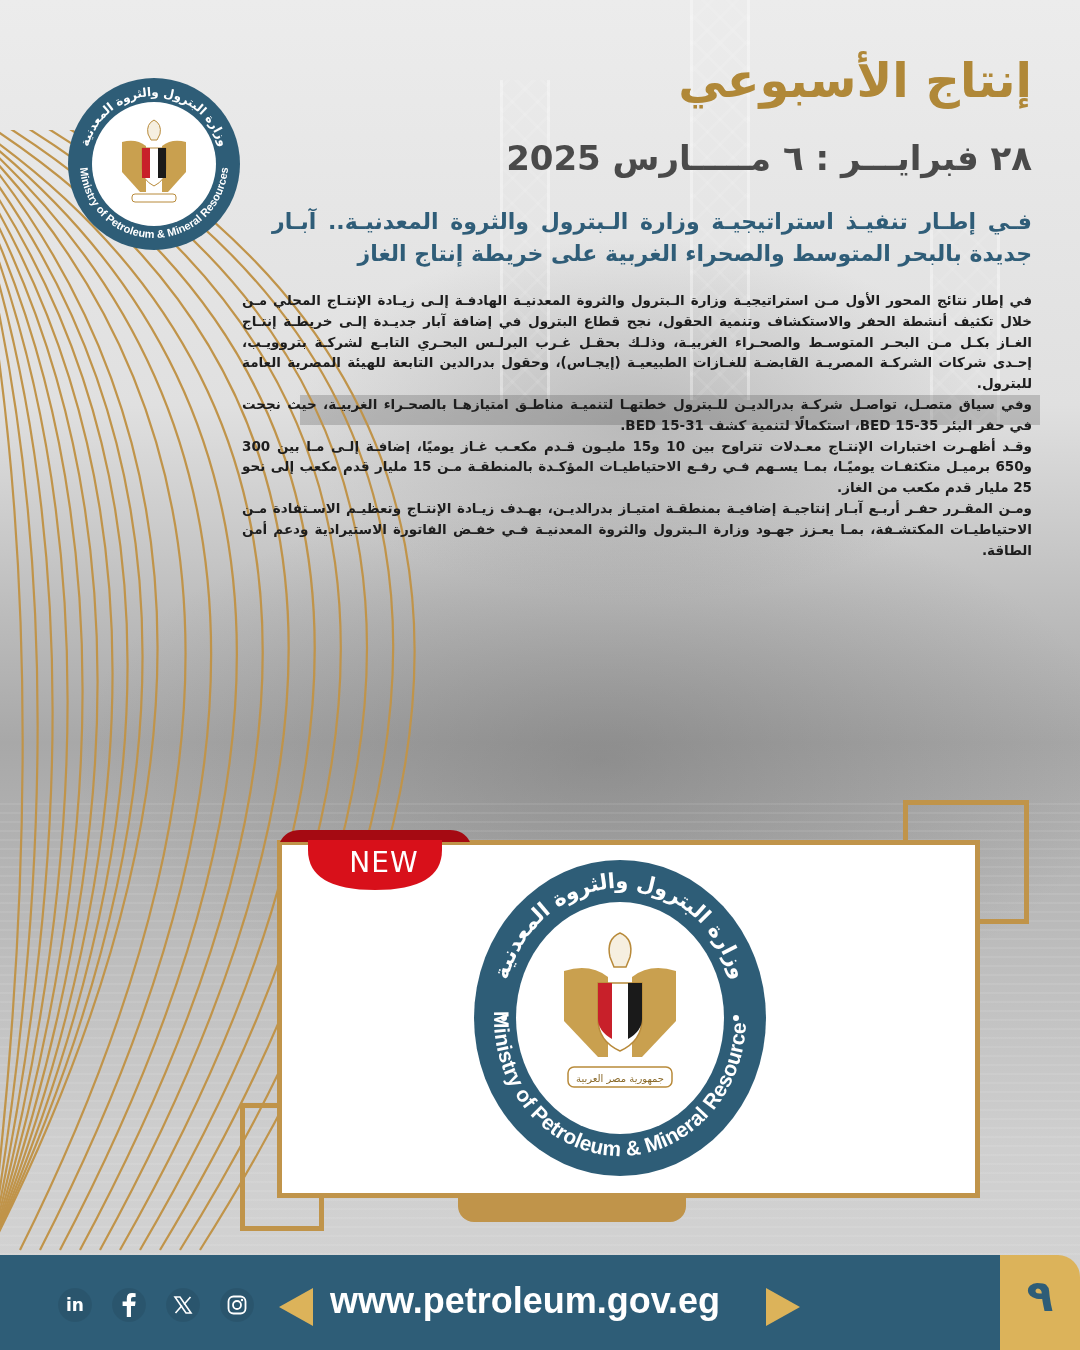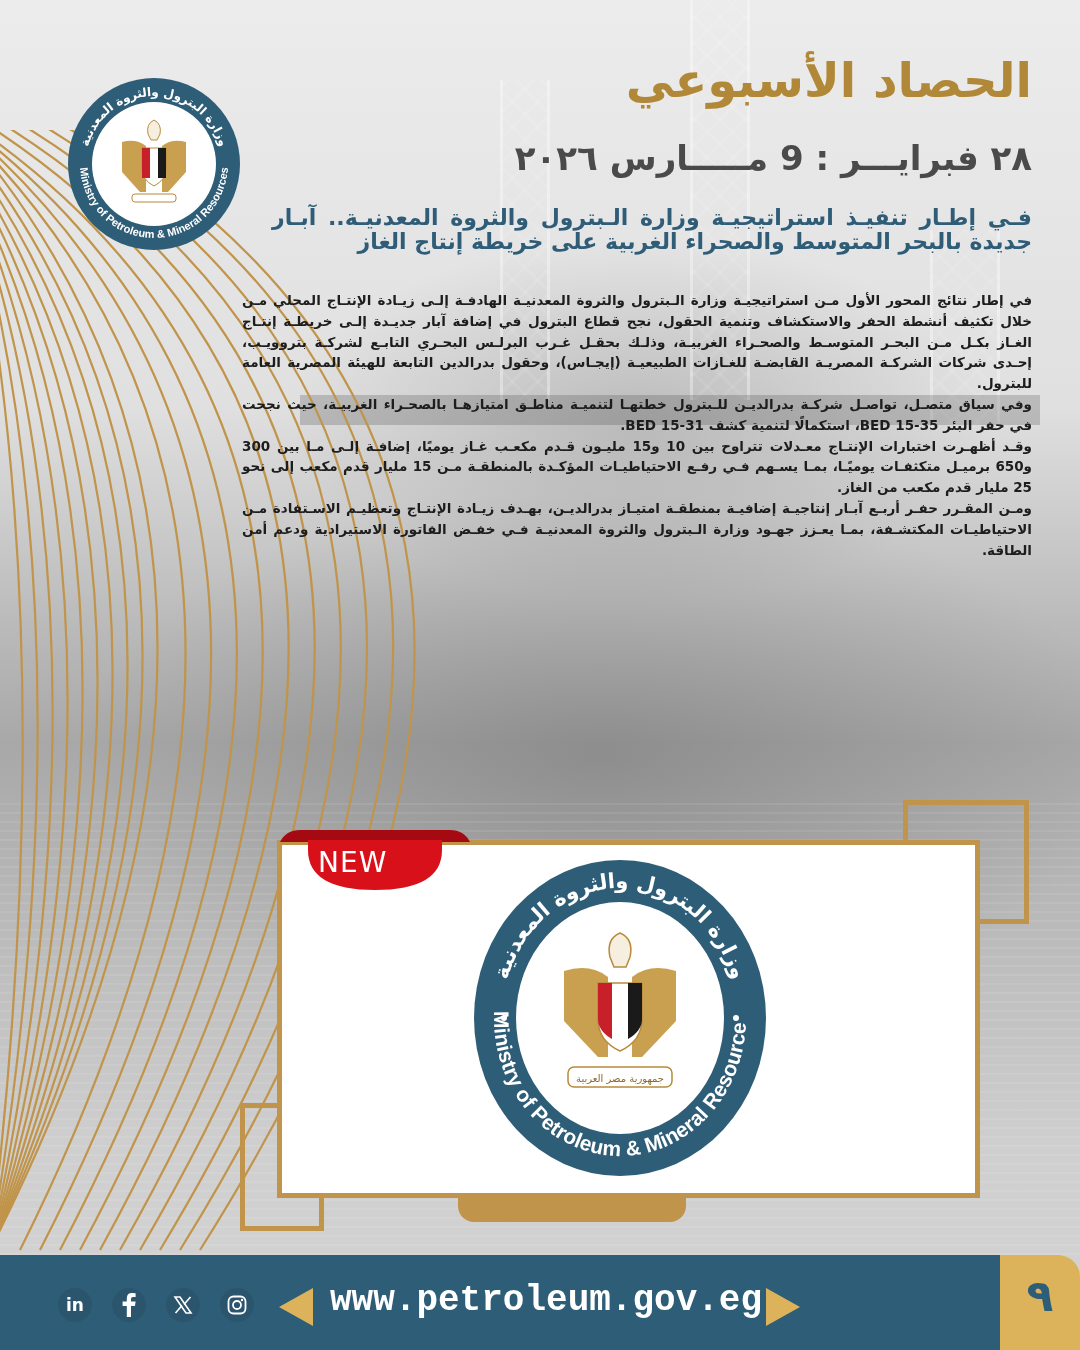--- a/index.html
+++ b/index.html
@@ -43,21 +43,21 @@
       font-size: 48px; color: #b08838; direction: rtl;
     }
     .date {
       position: absolute; right: 48px; top: 138px;
       font-family: "DejaVu Sans", sans-serif; font-weight: bold;
       font-size: 34px; color: #4a4a4a; direction: rtl;
     }
     .headline {
       position: absolute; right: 48px; top: 206px; width: 760px;
       font-family: "DejaVu Sans", sans-serif; font-weight: bold;
-      font-size: 22px; line-height: 24px; color: #2f5d78; direction: rtl; text-align: justify;
+      font-size: 22px; line-height: 32px; color: #2f5d78; direction: rtl; text-align: justify;
       text-align-last: right;
     }
     .body-text {
       position: absolute; right: 48px; top: 290px; width: 790px;
       font-family: "DejaVu Sans", sans-serif; font-weight: bold;
       font-size: 13.5px; line-height: 20.8px; color: #1d1d1d; direction: rtl;
       text-align: justify;
       margin-left: 35px;
     }
     .body-text p { margin: 0; }
@@ -77,21 +77,21 @@
     }
     .gold-tab.wide { left: 458px; width: 228px; }
     .frame {
       position: absolute; left: 277px; top: 840px; width: 703px; height: 358px;
       background: #ffffff; border: 5px solid #c0944a;
     }
     .new-ribbon {
       position: absolute; left: 280px; top: 830px; width: 207px; height: 60px;
     }
     .new-label {
-      position: absolute; left: 318px; top: 846px; width: 132px; text-align: left;
+      position: absolute; left: 318px; top: 846px; width: 132px; text-align: center;
       font-family: "DejaVu Sans", sans-serif; font-size: 28px; color: #ffffff; letter-spacing: 1px;
     }
     .logo-big {
       position: absolute; left: 472px; top: 858px; width: 296px; height: 320px;
     }
 
     
     .footer {
       position: absolute; left: 0; top: 1255px; width: 1000px; height: 95px;
       background: #2e5d77;
@@ -118,22 +118,22 @@
       position: absolute; left: 279px; top: 1288px; width: 0; height: 0;
       border-top: 19px solid transparent; border-bottom: 19px solid transparent;
       border-right: 34px solid #dcb35a;
     }
     .arrow-right {
       position: absolute; left: 766px; top: 1288px; width: 0; height: 0;
       border-top: 19px solid transparent; border-bottom: 19px solid transparent;
       border-left: 34px solid #dcb35a;
     }
     .url {
-      position: absolute; left: 330px; top: 1280px; width: 420px; text-align: right;
-      font-family: Liberation Mono, monospace; font-weight: bold;
+      position: absolute; left: 330px; top: 1280px; width: 420px; text-align: left;
+      font-family: Liberation Sans, sans-serif; font-weight: bold;
       font-size: 36px; color: #ffffff;
     }
   </style>
 </head>
 <body>
 
 <div class="bg">
   <div class="tower" style="left:690px;top:0;width:60px;height:400px;"></div>
   <div class="tower" style="left:500px;top:80px;width:50px;height:320px;"></div>
   <div class="tower" style="left:930px;top:230px;width:70px;height:200px;"></div>
@@ -183,22 +183,22 @@
     <path d="M88 44 q8 4 6 14 l-3 6 h-6 l-3 -6 q-2 -10 6 -14z" fill="#f6efe0" stroke="#b88a3a" stroke-width="1"></path>
     <path d="M56 66 q14 -4 24 4 v46 h-6 l-18 -20z" fill="#c9a04f"></path>
     <path d="M120 66 q-14 -4 -24 4 v46 h6 l18 -20z" fill="#c9a04f"></path>
     <path d="M76 72 h24 v20 q0 12 -12 18 q-12 -6 -12 -18z" fill="#ffffff" stroke="#b88a3a" stroke-width="1"></path>
     <rect x="76" y="72" width="8" height="30" fill="#c8202a"></rect>
     <rect x="92" y="72" width="8" height="30" fill="#1a1a1a"></rect>
     <rect x="66" y="118" width="44" height="8" rx="3" fill="#ffffff" stroke="#b88a3a" stroke-width="1"></rect>
   </g>
 </svg>
 
-<div class="title">الحصاد الأسبوعي</div>
-<div class="date">٢٨ فبرايـــر : 9 مـــــارس ٢٠٢٦</div>
+<div class="title">إنتاج الأسبوعي</div>
+<div class="date">٢٨ فبرايـــر : ٦ مـــــارس 2025</div>
 
 <div class="headline">فـي إطـار تنفيـذ استراتيجيـة وزارة الـبترول والثروة المعدنيـة.. آبـار جديدة بالبحر المتوسط والصحراء الغربية على خريطة إنتاج الغاز</div>
 
 <div class="body-text">
   <p>في إطار نتائج المحور الأول مـن استراتيجيـة وزارة الـبترول والثروة المعدنيـة الهادفـة إلـى زيـادة الإنتـاج المحلي مـن خلال تكثيف أنشطة الحفر والاستكشاف وتنمية الحقول، نجح قطاع البترول في إضافة آبار جديـدة إلـى خريطـة إنتـاج الغـاز بكـل مـن البحـر المتوسـط والصحـراء الغربيـة، وذلـك بحقـل غـرب البرلـس البحـري التابـع لشركـة بتروويـب، إحـدى شركات الشركـة المصريـة القابضـة للغـازات الطبيعيـة (إيجـاس)، وحقول بدرالدين التابعة للهيئة المصرية العامة للبترول.</p>
   <p>وفي سياق متصـل، تواصـل شركـة بدرالديـن للـبترول خطتهـا لتنميـة مناطـق امتيازهـا بالصحـراء الغربيـة، حيث نجحت في حفر البئر BED 15-35، استكمالًا لتنمية كشف BED 15-31.</p>
   <p>وقـد أظهـرت اختبارات الإنتـاج معـدلات تتراوح بين 10 و15 مليـون قـدم مكعـب غـاز يوميًا، إضافـة إلـى مـا بين 300 و650 برميـل متكثفـات يوميًـا، بمـا يسـهم فـي رفـع الاحتياطيـات المؤكـدة بالمنطقـة مـن 15 مليار قدم مكعب إلى نحو 25 مليار قدم مكعب من الغاز.</p>
   <p>ومـن المقـرر حفـر أربـع آبـار إنتاجيـة إضافيـة بمنطقـة امتيـاز بدرالديـن، بهـدف زيـادة الإنتـاج وتعظيـم الاسـتفادة مـن الاحتياطيـات المكتشـفة، بمـا يعـزز جهـود وزارة الـبترول والثروة المعدنيـة فـي خفـض الفاتورة الاستيرادية ودعم أمن الطاقة.</p>
 </div>
 

